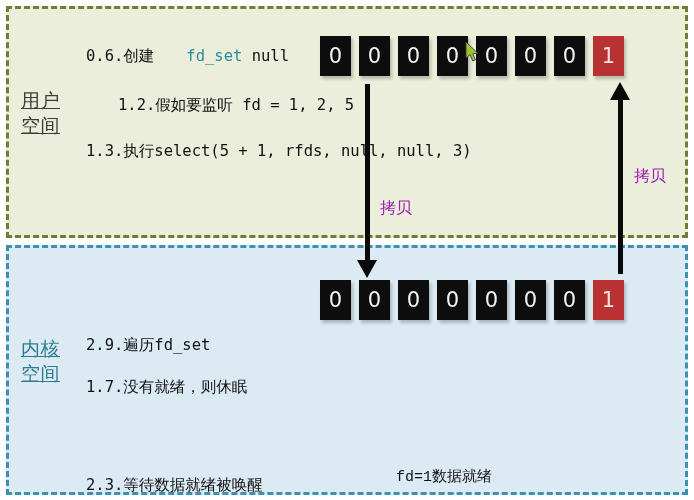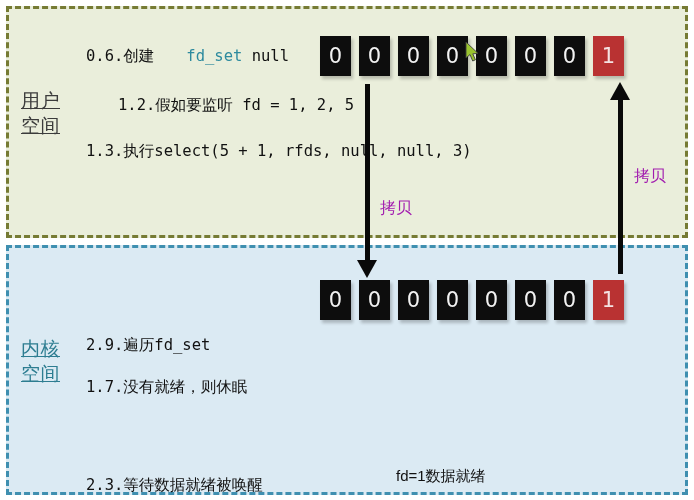--- a/index.html
+++ b/index.html
@@ -74,21 +74,21 @@
   #step-1-3 { left: 86px; top: 141px; }
 
   #step-2-1 { left: 86px; top: 335px; }
   #step-2-2 { left: 86px; top: 377px; }
   #step-2-3 { left: 86px; top: 429px; line-height: 25px; margin-top: 44px; }
 
   #ready-note {
     position: absolute;
     left: 396px;
     top: 467px;
-    font-family: Liberation Sans, sans-serif;
+    font-family: Liberation Mono, monospace;
     font-size: 15px;
     color: #111111;
     white-space: pre;
   }
 
   
   .bit-row {
     position: absolute;
     display: flex;
     gap: 8px;

